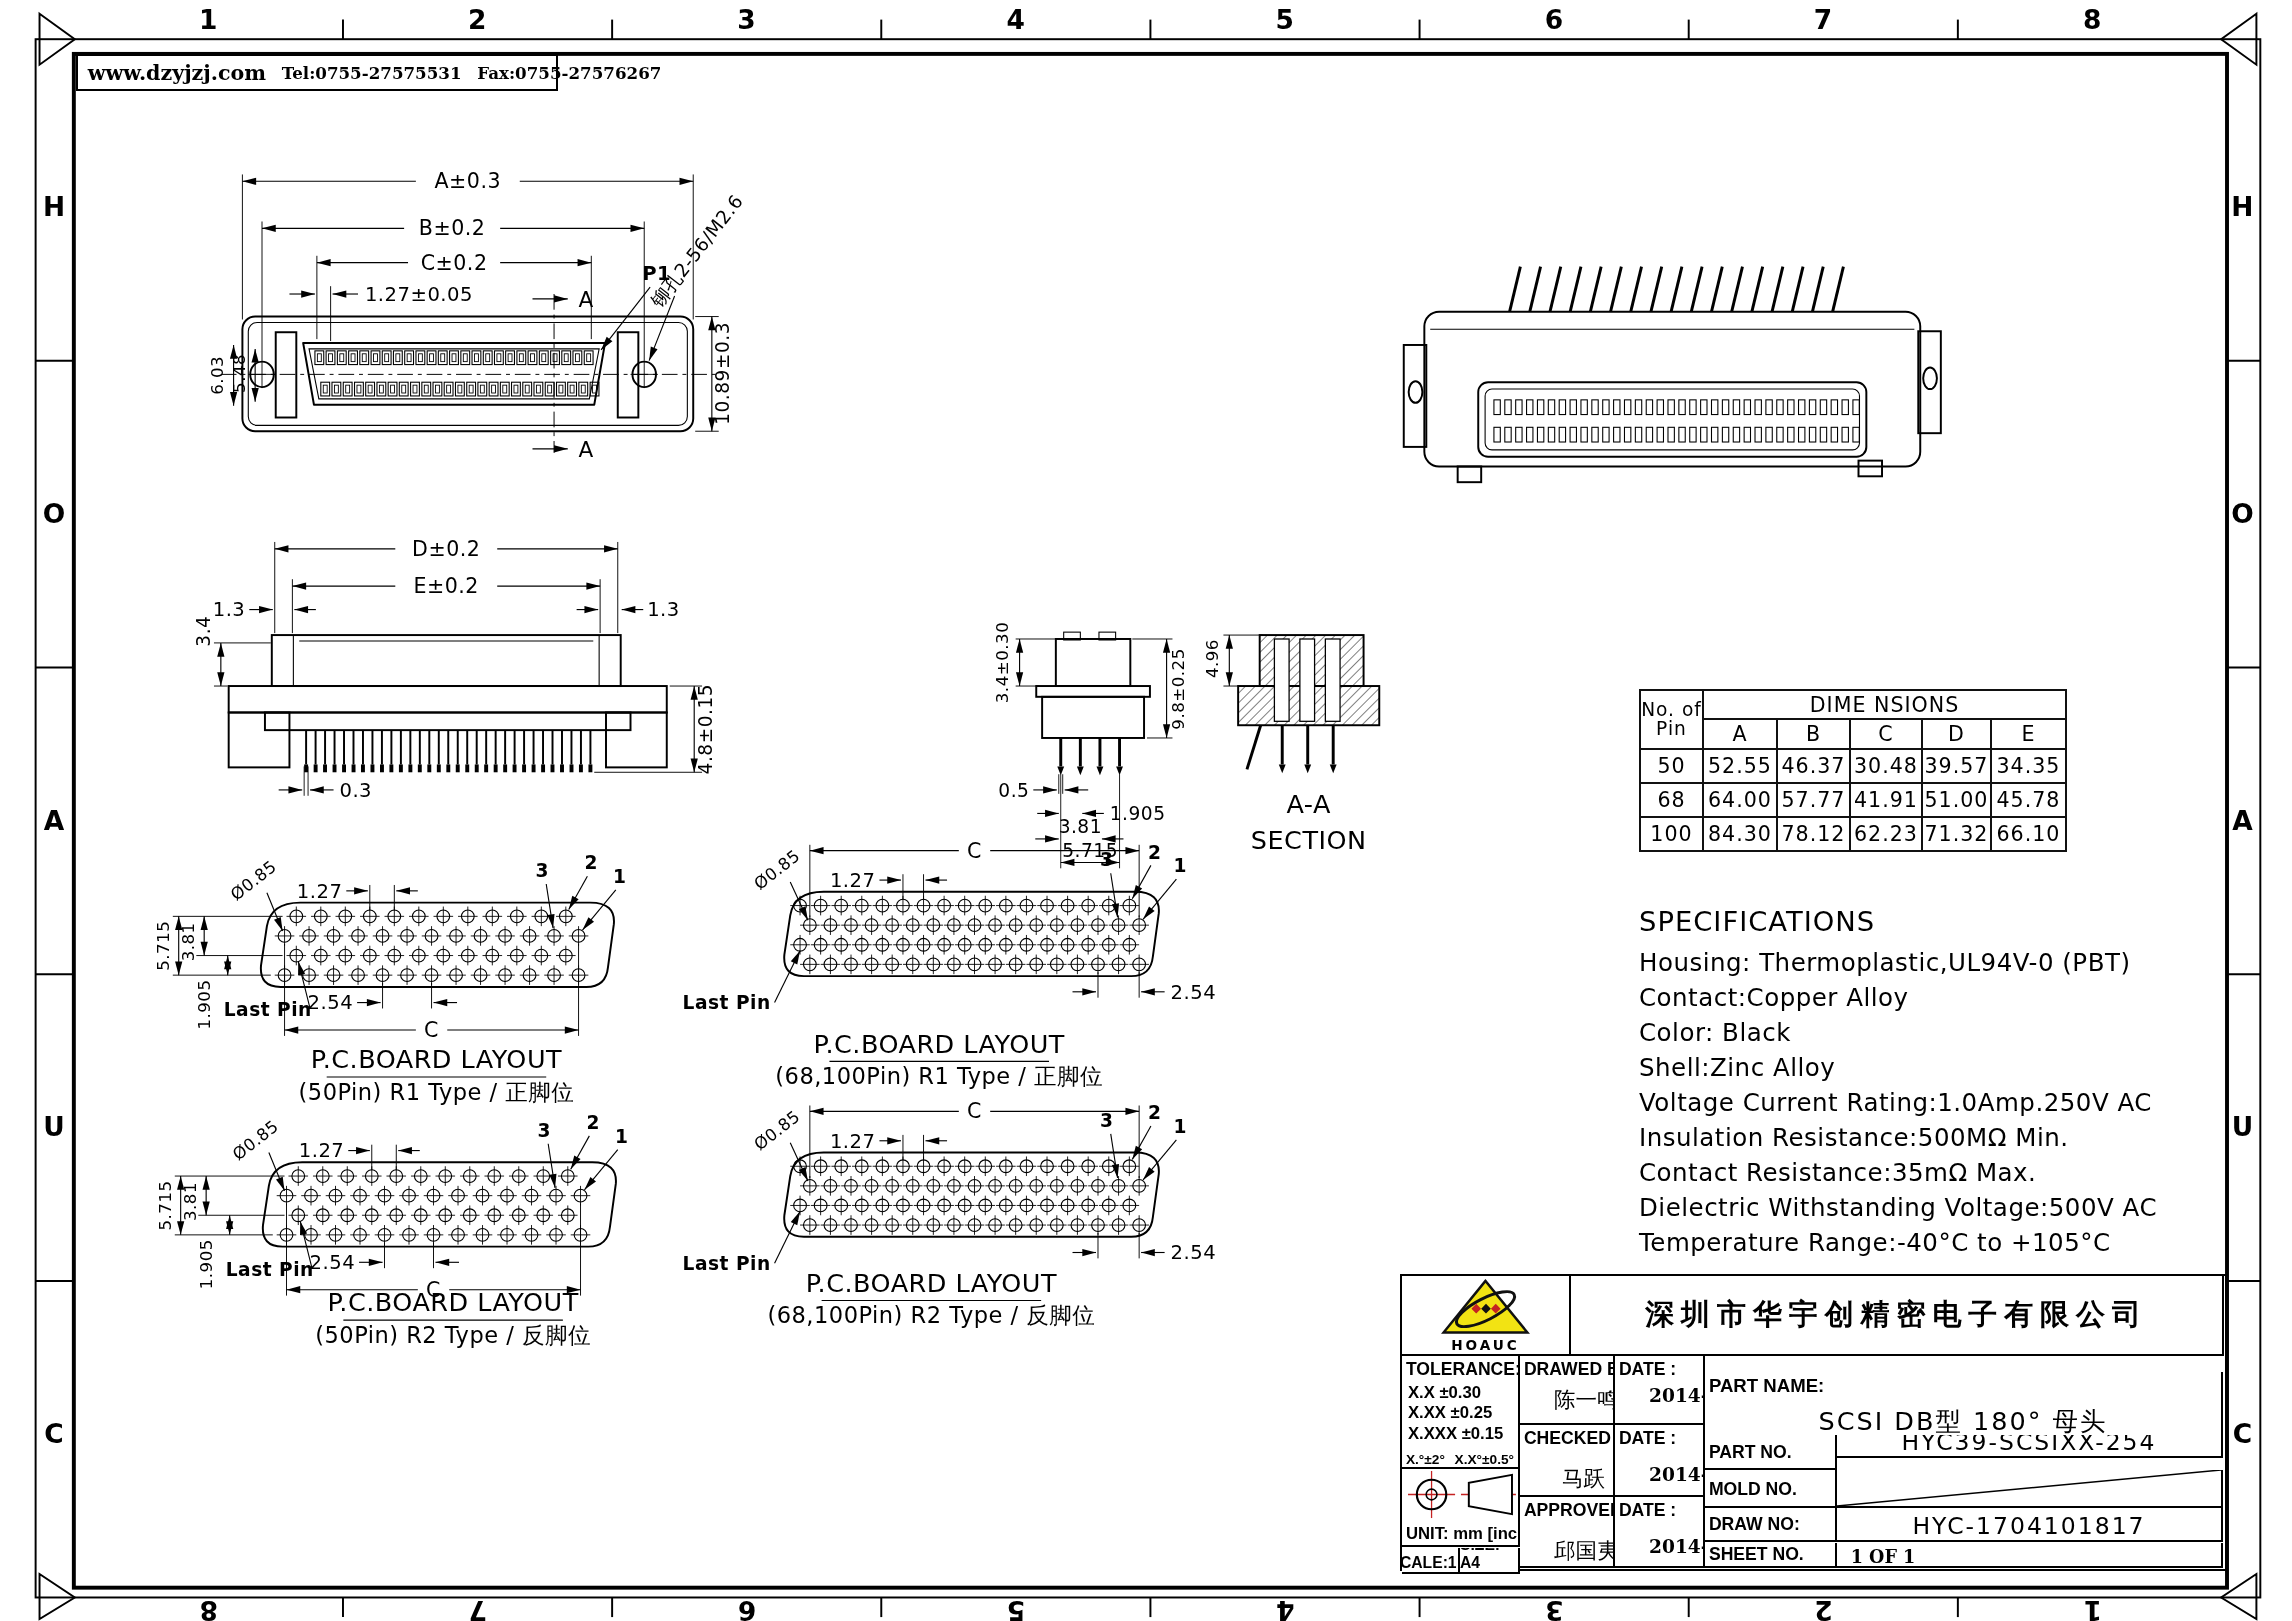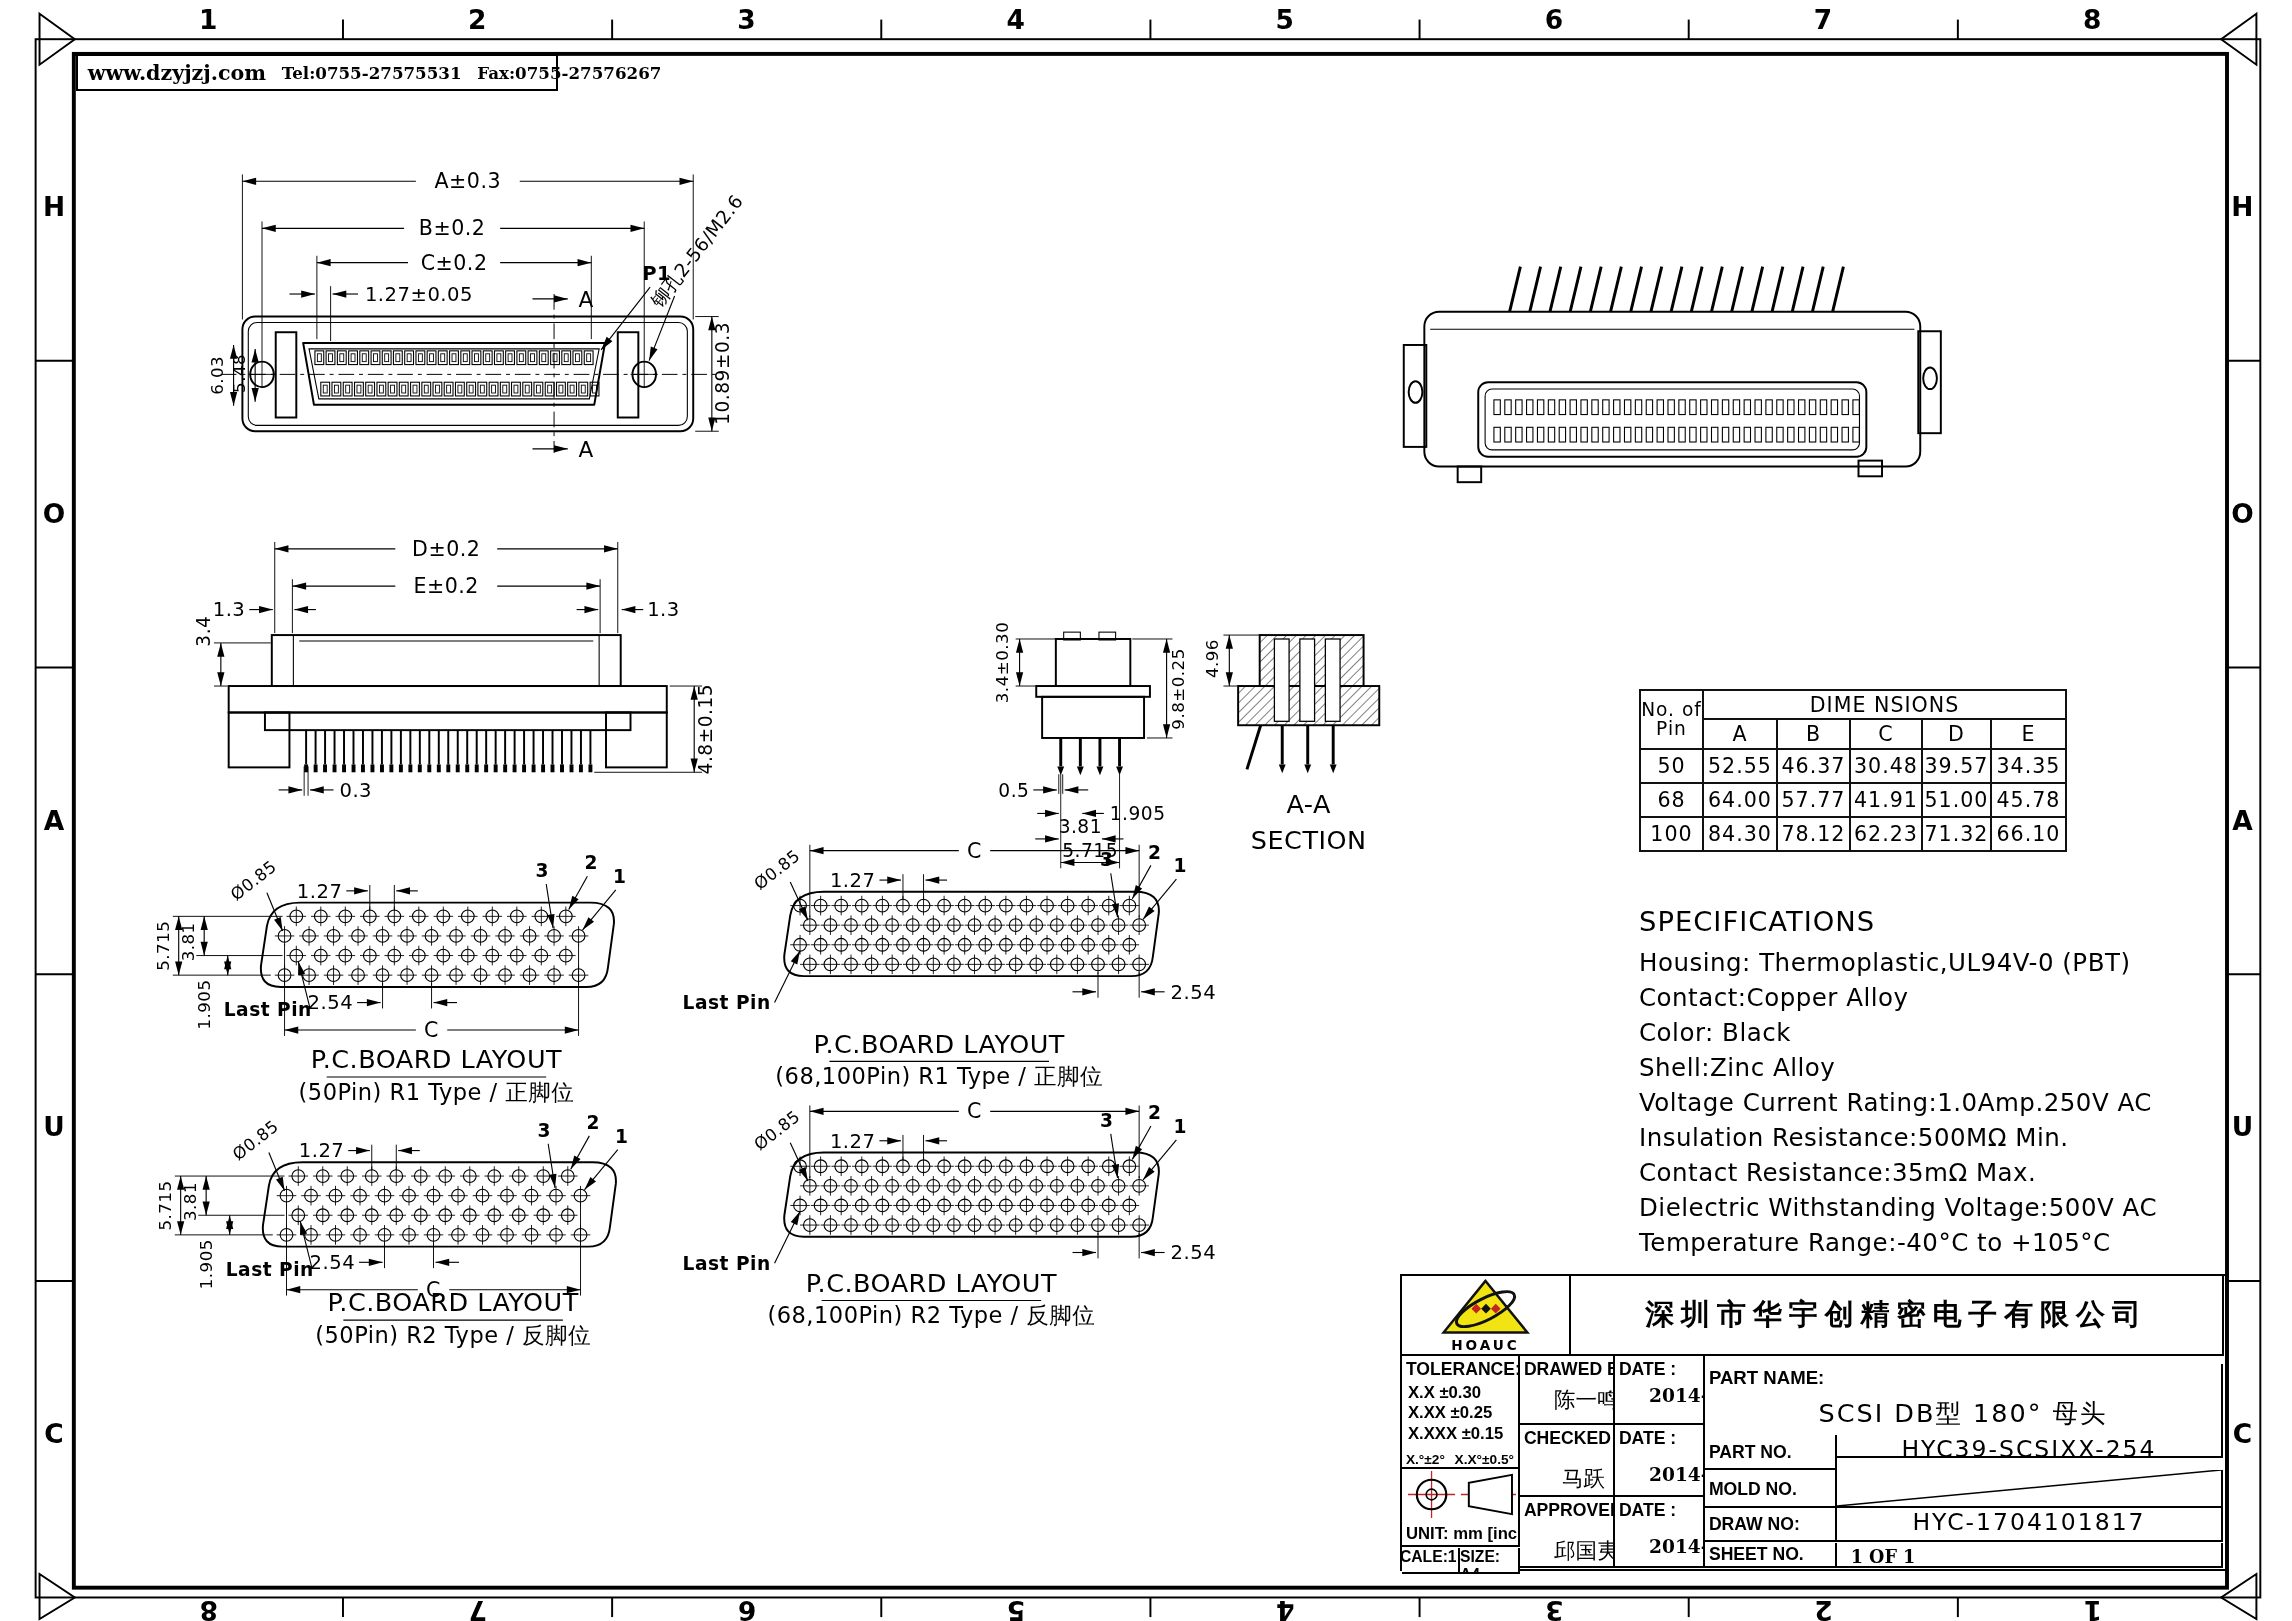--- a/index.html
+++ b/index.html
@@ -53,21 +53,21 @@
           background:#fff;box-sizing:border-box;}
   .cell{position:absolute;border-right:2px solid #000;border-bottom:2px solid #000;box-sizing:border-box;overflow:hidden;background:#fff;}
   .clabel{font-family:"Liberation Sans",sans-serif;font-weight:bold;font-size:17.6px;padding:2.9px 3.9px;white-space:nowrap;}
   .cvalue{text-align:center;font-size:21.6px;margin-top:2px;white-space:nowrap;padding-left:34px;}
   .serifv{font-family:"DejaVu Serif",serif;font-weight:bold;font-size:18.6px;}
   .cadv{font-size:23.5px;letter-spacing:2px;text-align:center;}
   .company{display:flex;align-items:center;justify-content:center;font-size:29px;font-weight:700;letter-spacing:6.9px;white-space:nowrap;text-align:center;}
   .tolrow{font-family: "Liberation Sans",sans-serif;font-weight:bold;font-size:16.7px;padding:0 5.9px;line-height:20.6px;white-space:nowrap;}
   .tolang{display:flex;justify-content:space-between;padding:7.8px 3.9px 0 3.9px;font-family:"Liberation Sans",sans-serif;font-weight:bold;font-size:13.7px;white-space:nowrap;}
   .unitline{font-family:"Liberation Sans",sans-serif;font-weight:bold;font-size:16.7px;padding-left:3.9px;white-space:nowrap;}
-  .ctr{display:flex;align-items:flex-start;justify-content:center;}
+  .ctr{display:flex;align-items:flex-end;justify-content:center;}
 </style>
 </head>
 <body>
 
 <div id="sheet">
 
 <svg id="cad" width="2293" height="1621" viewBox="0 0 2339 1654">
   <defs>
     <marker id="arr" markerWidth="18" markerHeight="10" refX="16" refY="5" orient="auto-start-reverse" markerUnits="userSpaceOnUse">
       <path d="M16,5 L2,1.3 L2,8.7 Z" fill="#000"></path>
@@ -1548,21 +1548,21 @@
   </div>
   <div class="cell" style="left:118px;top:221px;width:95px;height:71px">
     <div class="clabel">APPROVED BY:</div>
     <div class="cvalue" style="margin-top:11.8px">邱国夷</div>
   </div>
   <div class="cell" style="left:213px;top:221px;width:90px;height:71px">
     <div class="clabel">DATE :</div>
     <div class="cvalue serifv" style="margin-top:11.8px">2014-02-23</div>
   </div>
 
-  <div class="cell" style="left:303px;top:88px;width:518px;height:78px">
+  <div class="cell" style="left:303px;top:96px;width:518px;height:78px">
     <div class="clabel" style="font-size:18.6px">PART NAME:</div>
     <div style="text-align:center;font-size:25.5px;letter-spacing:2px;margin-top:3.9px">SCSI DB型 180° 母头</div>
   </div>
   <div class="cell" style="left:303px;top:159px;width:132px;height:35px">
     <div class="clabel" style="padding-top:6.9px">PART NO.</div>
   </div>
   <div class="cell ctr cadv" style="left:435px;top:159px;width:386px;height:23px">HYC39-SCSIXX-254</div>
   <div class="cell" style="left:303px;top:194px;width:132px;height:38px">
     <div class="clabel" style="padding-top:8.8px">MOLD NO.</div>
   </div>

